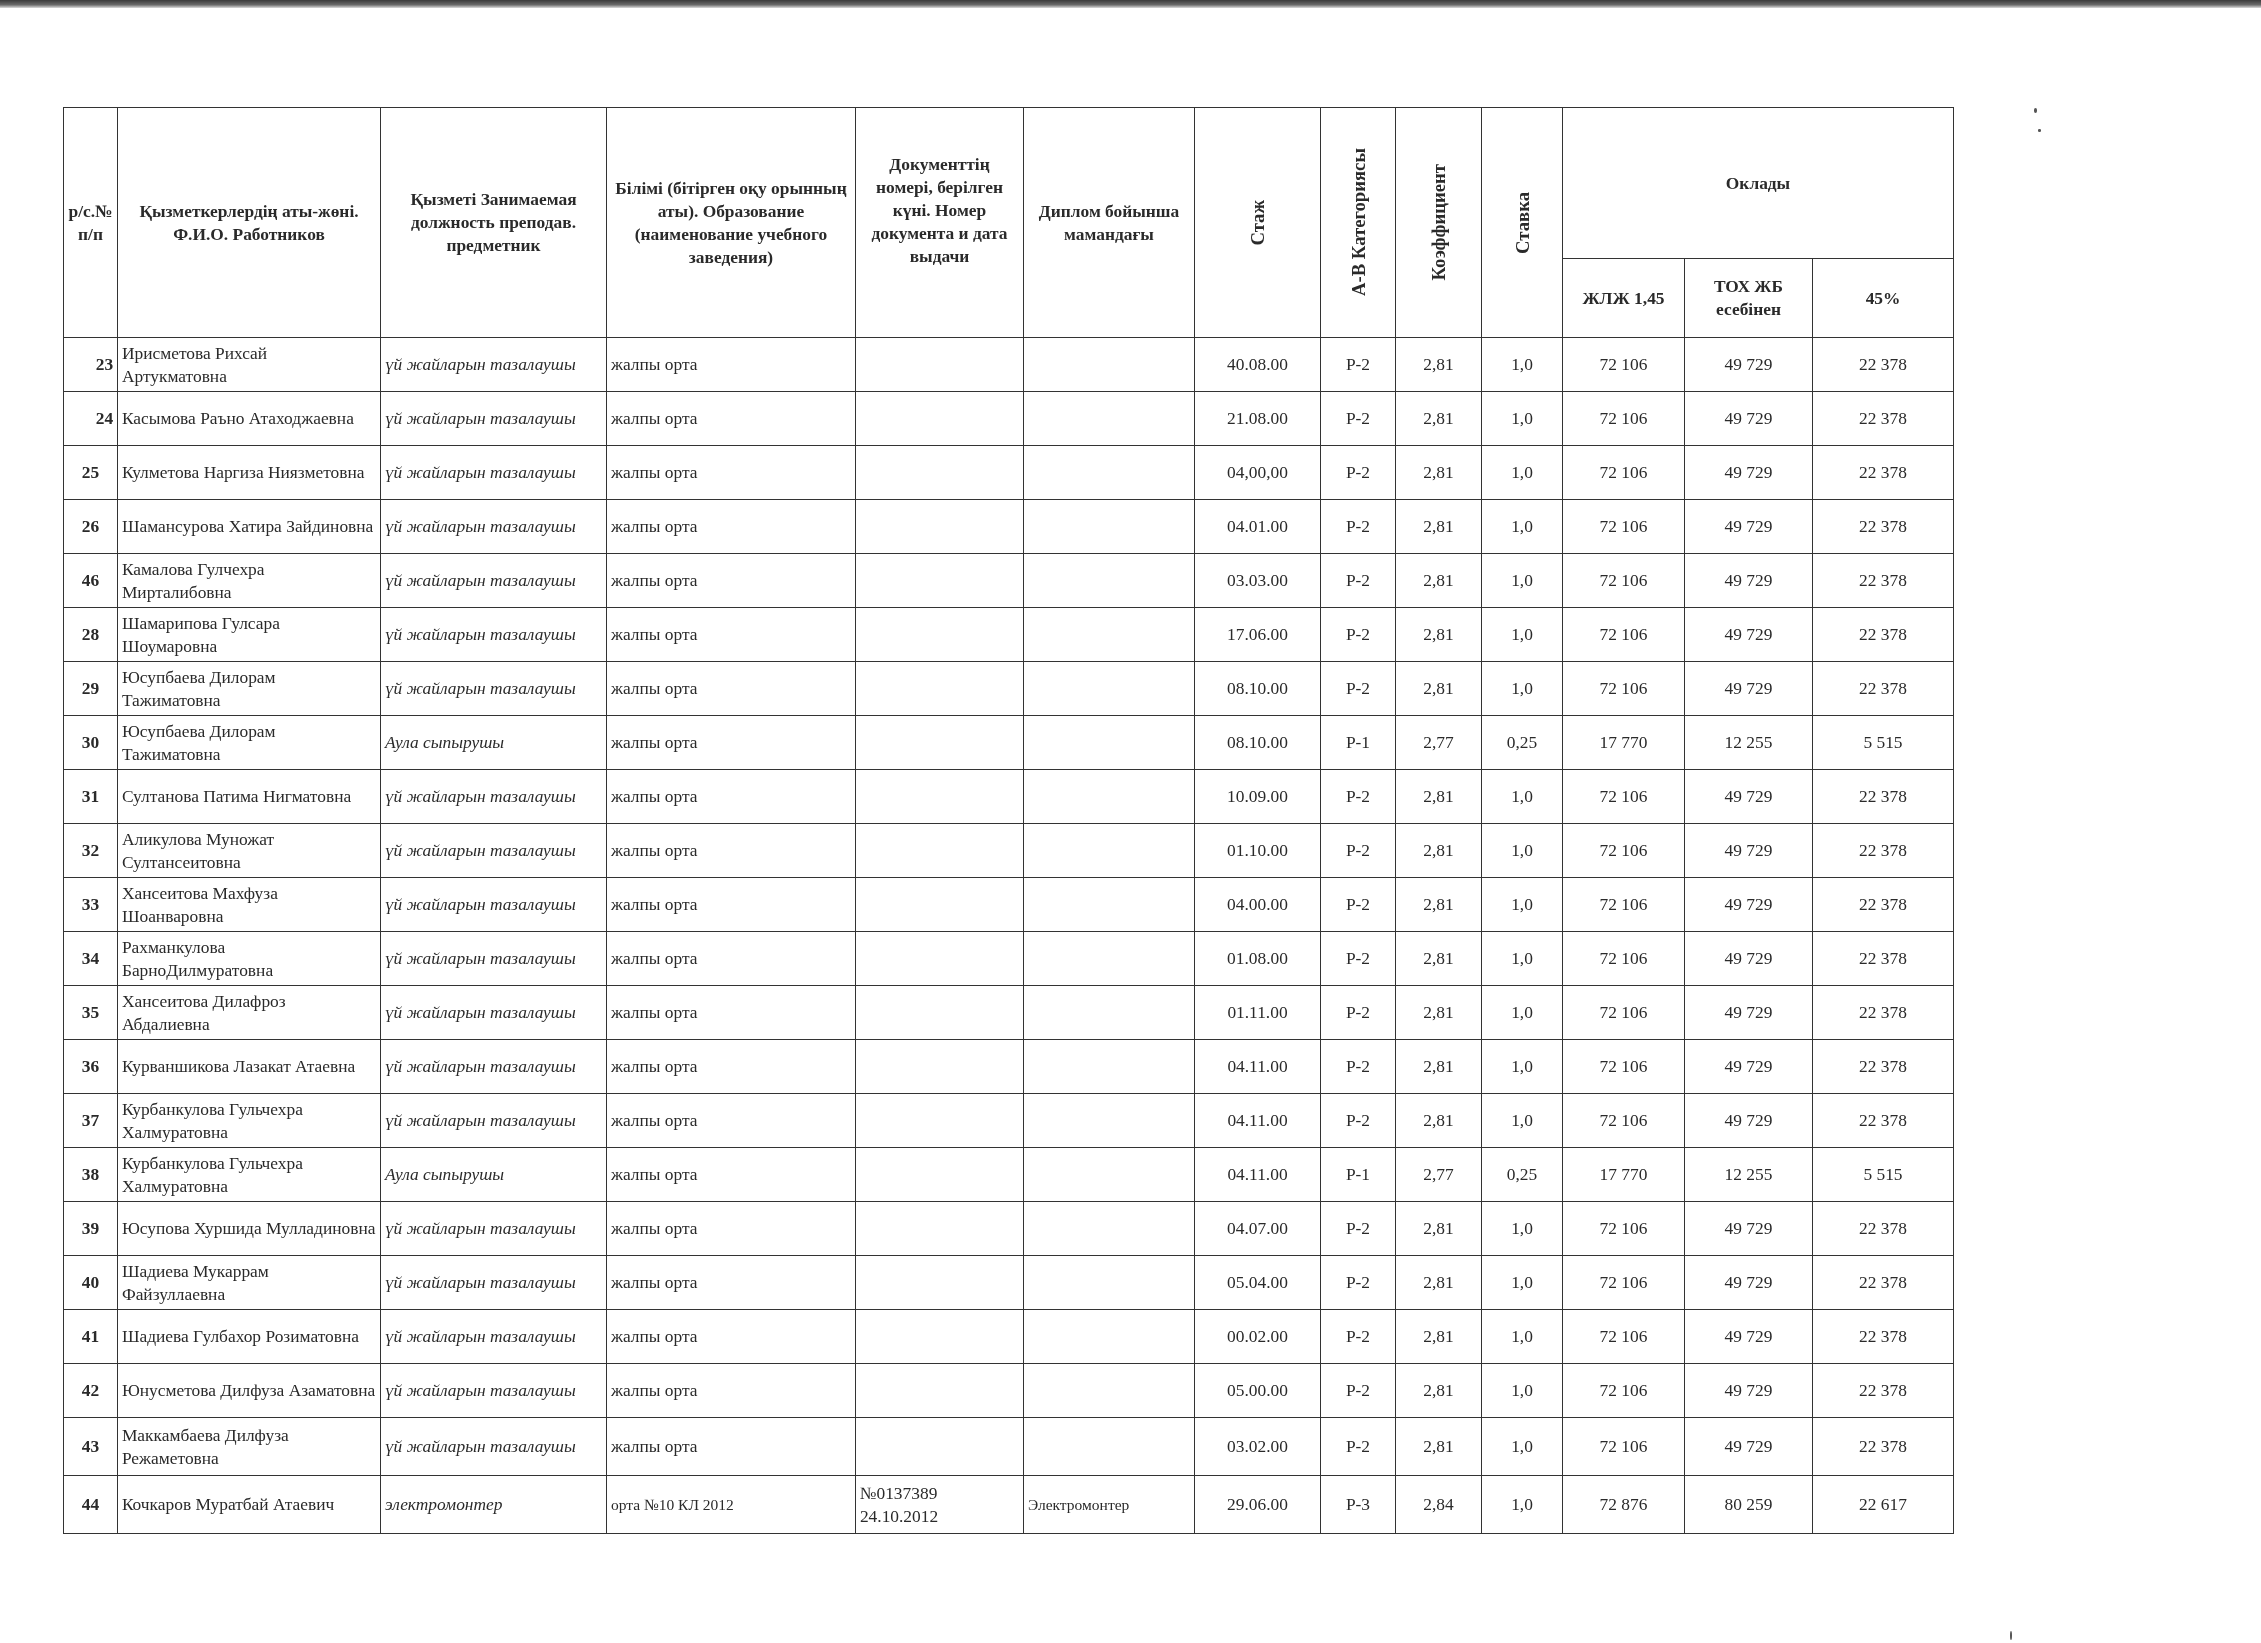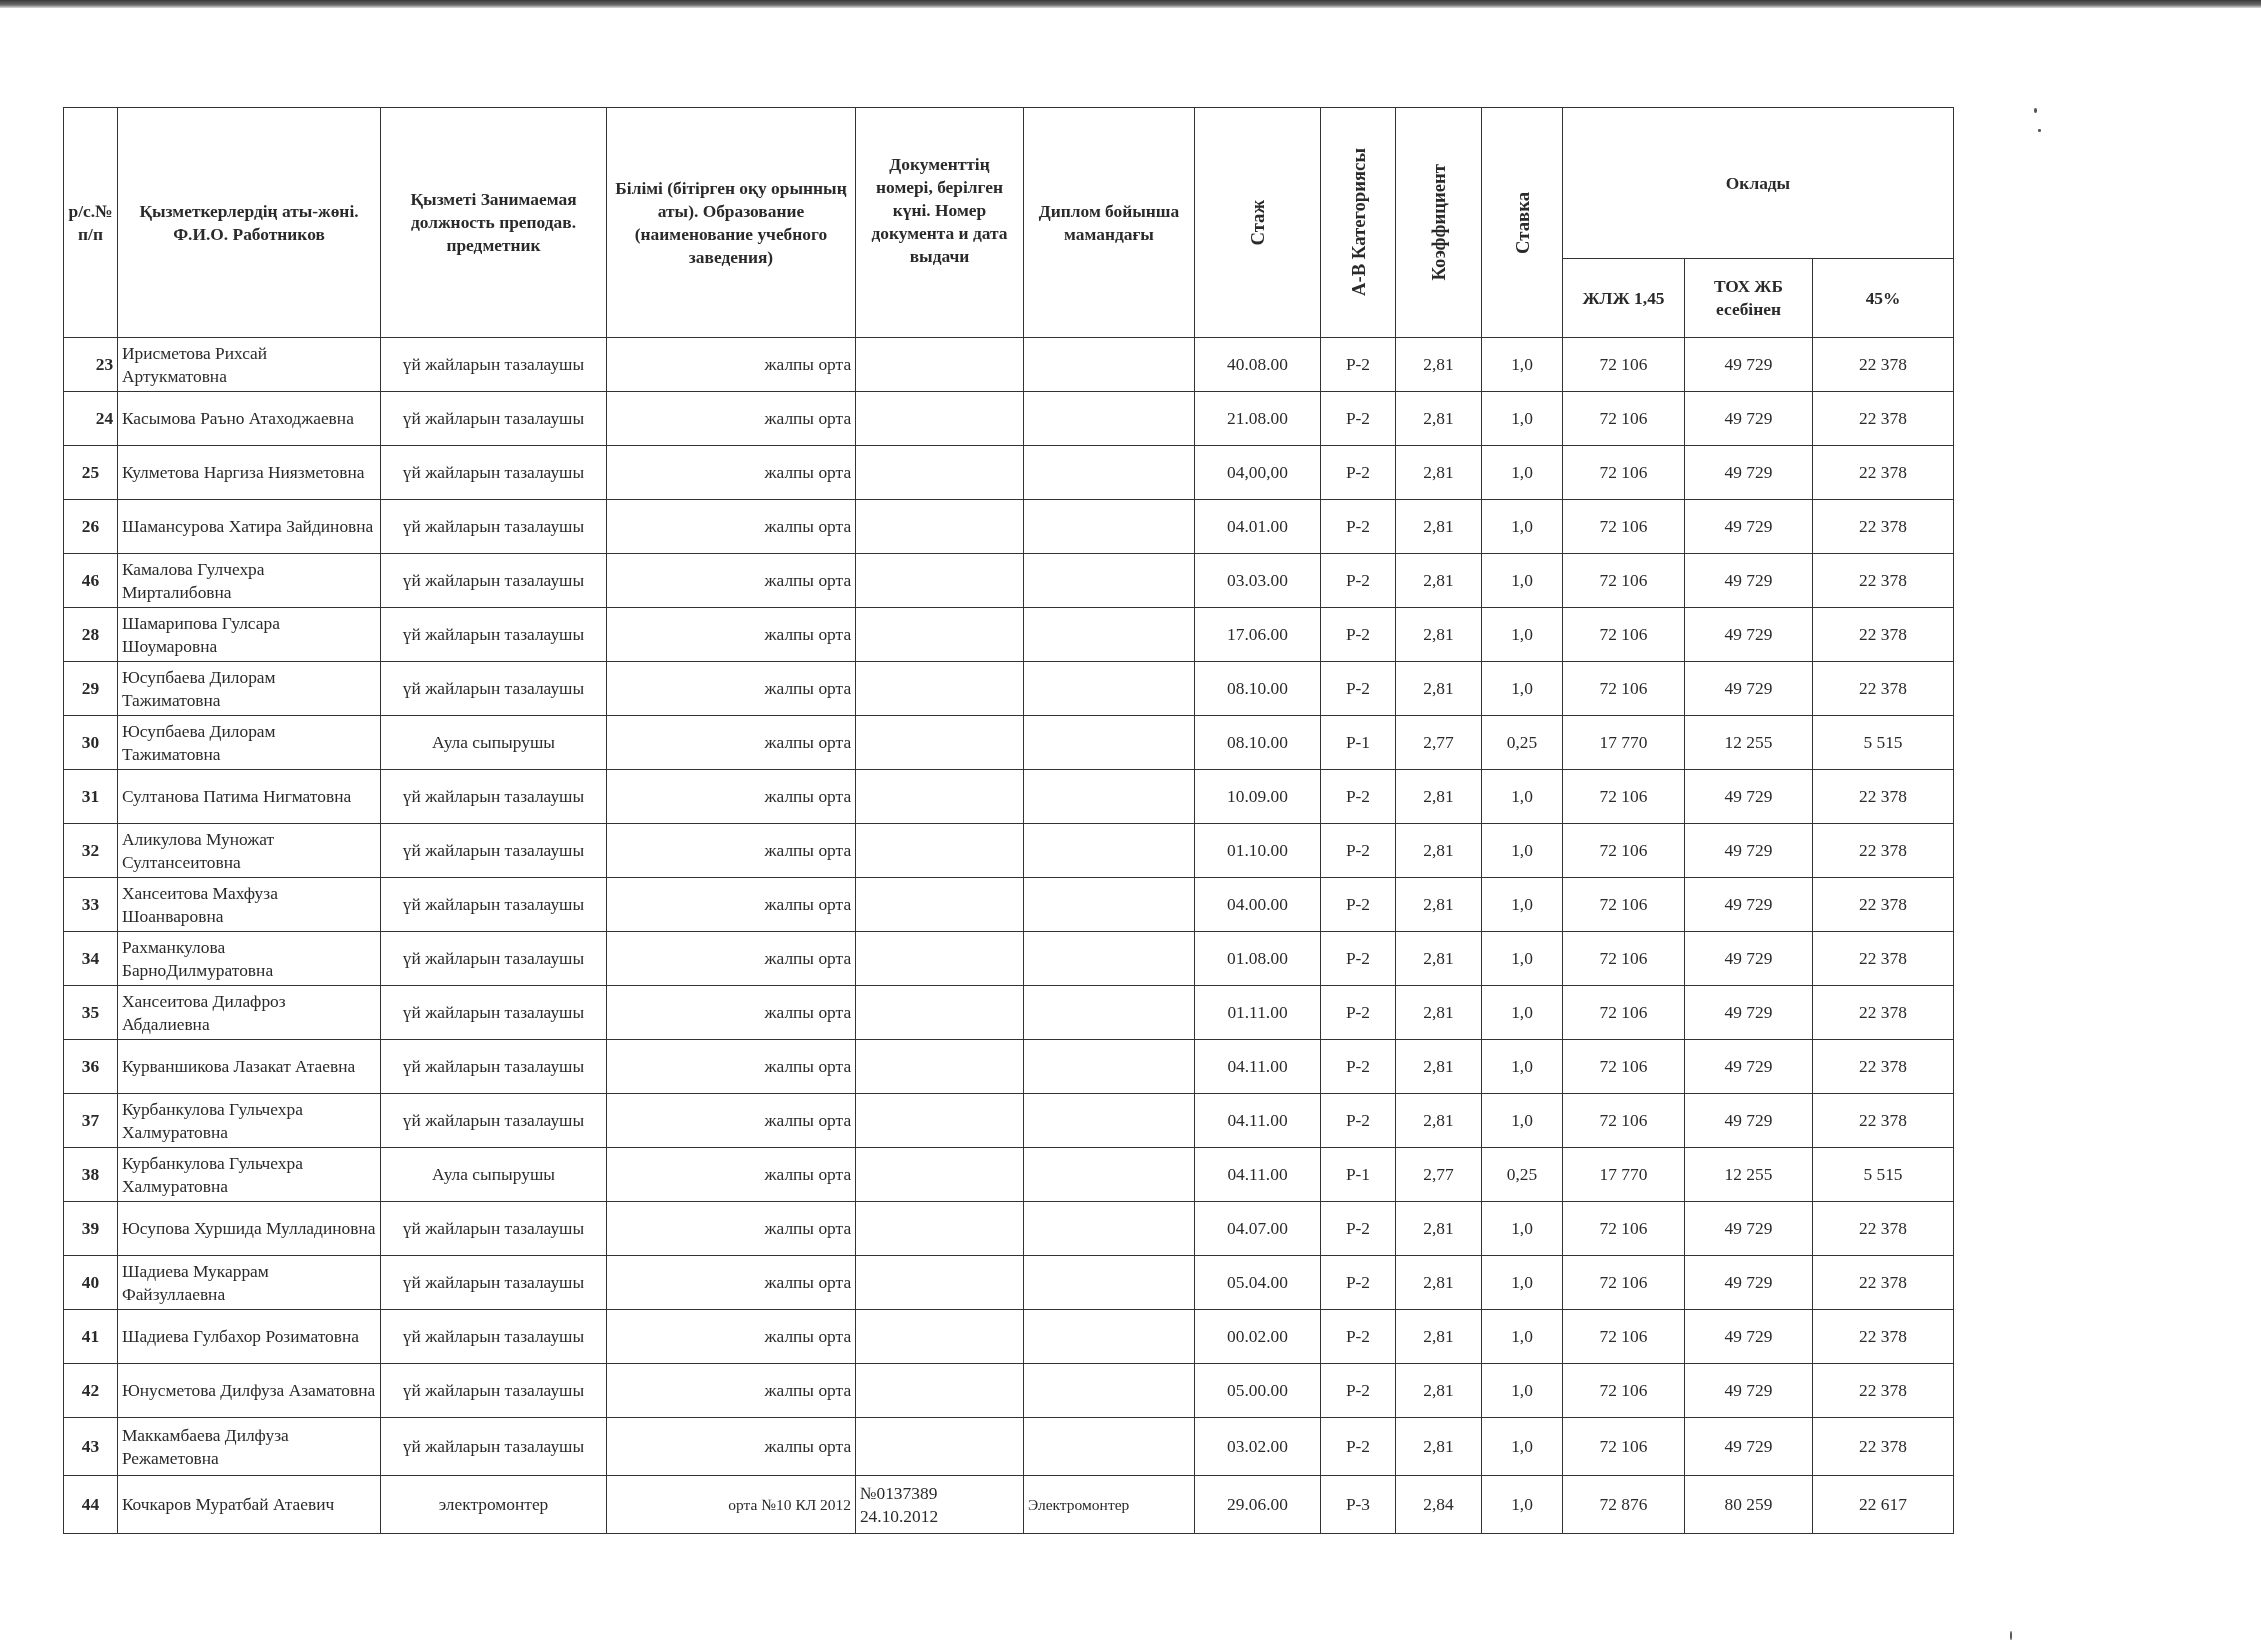--- a/index.html
+++ b/index.html
@@ -48,22 +48,22 @@
   tr.h2 { height: 79px; }
   td {
     font-size: 17.4px; line-height: 23px;
     vertical-align: middle;
   }
   tr.row { height: 54px; }
   tr.row.tall { height: 58px; }
   td.num { text-align: right; font-weight: bold; padding-right: 3.9px; }
   td.num.c { text-align: center; }
   td.name { text-align: left; padding-left: 2.6px; }
-  td.pos { text-align: center; padding-left: 2.6px; }
-  td.edu { text-align: right; }
+  td.pos { text-align: left; padding-left: 2.6px; font-style: italic; }
+  td.edu { text-align: left; }
   td.edu.small { font-size: 15.5px; margin-left: 40px; }
   td.doc { text-align: left; }
   td.dipl { text-align: left; font-size: 15.5px; }
   td.cen { text-align: center; }
 </style>
 </head>
 <body>
 
 <div class="scan-top"></div>
 <div class="speck" style="left:2034px;top:108px;width:3.2px;height:4.5px;"></div>

